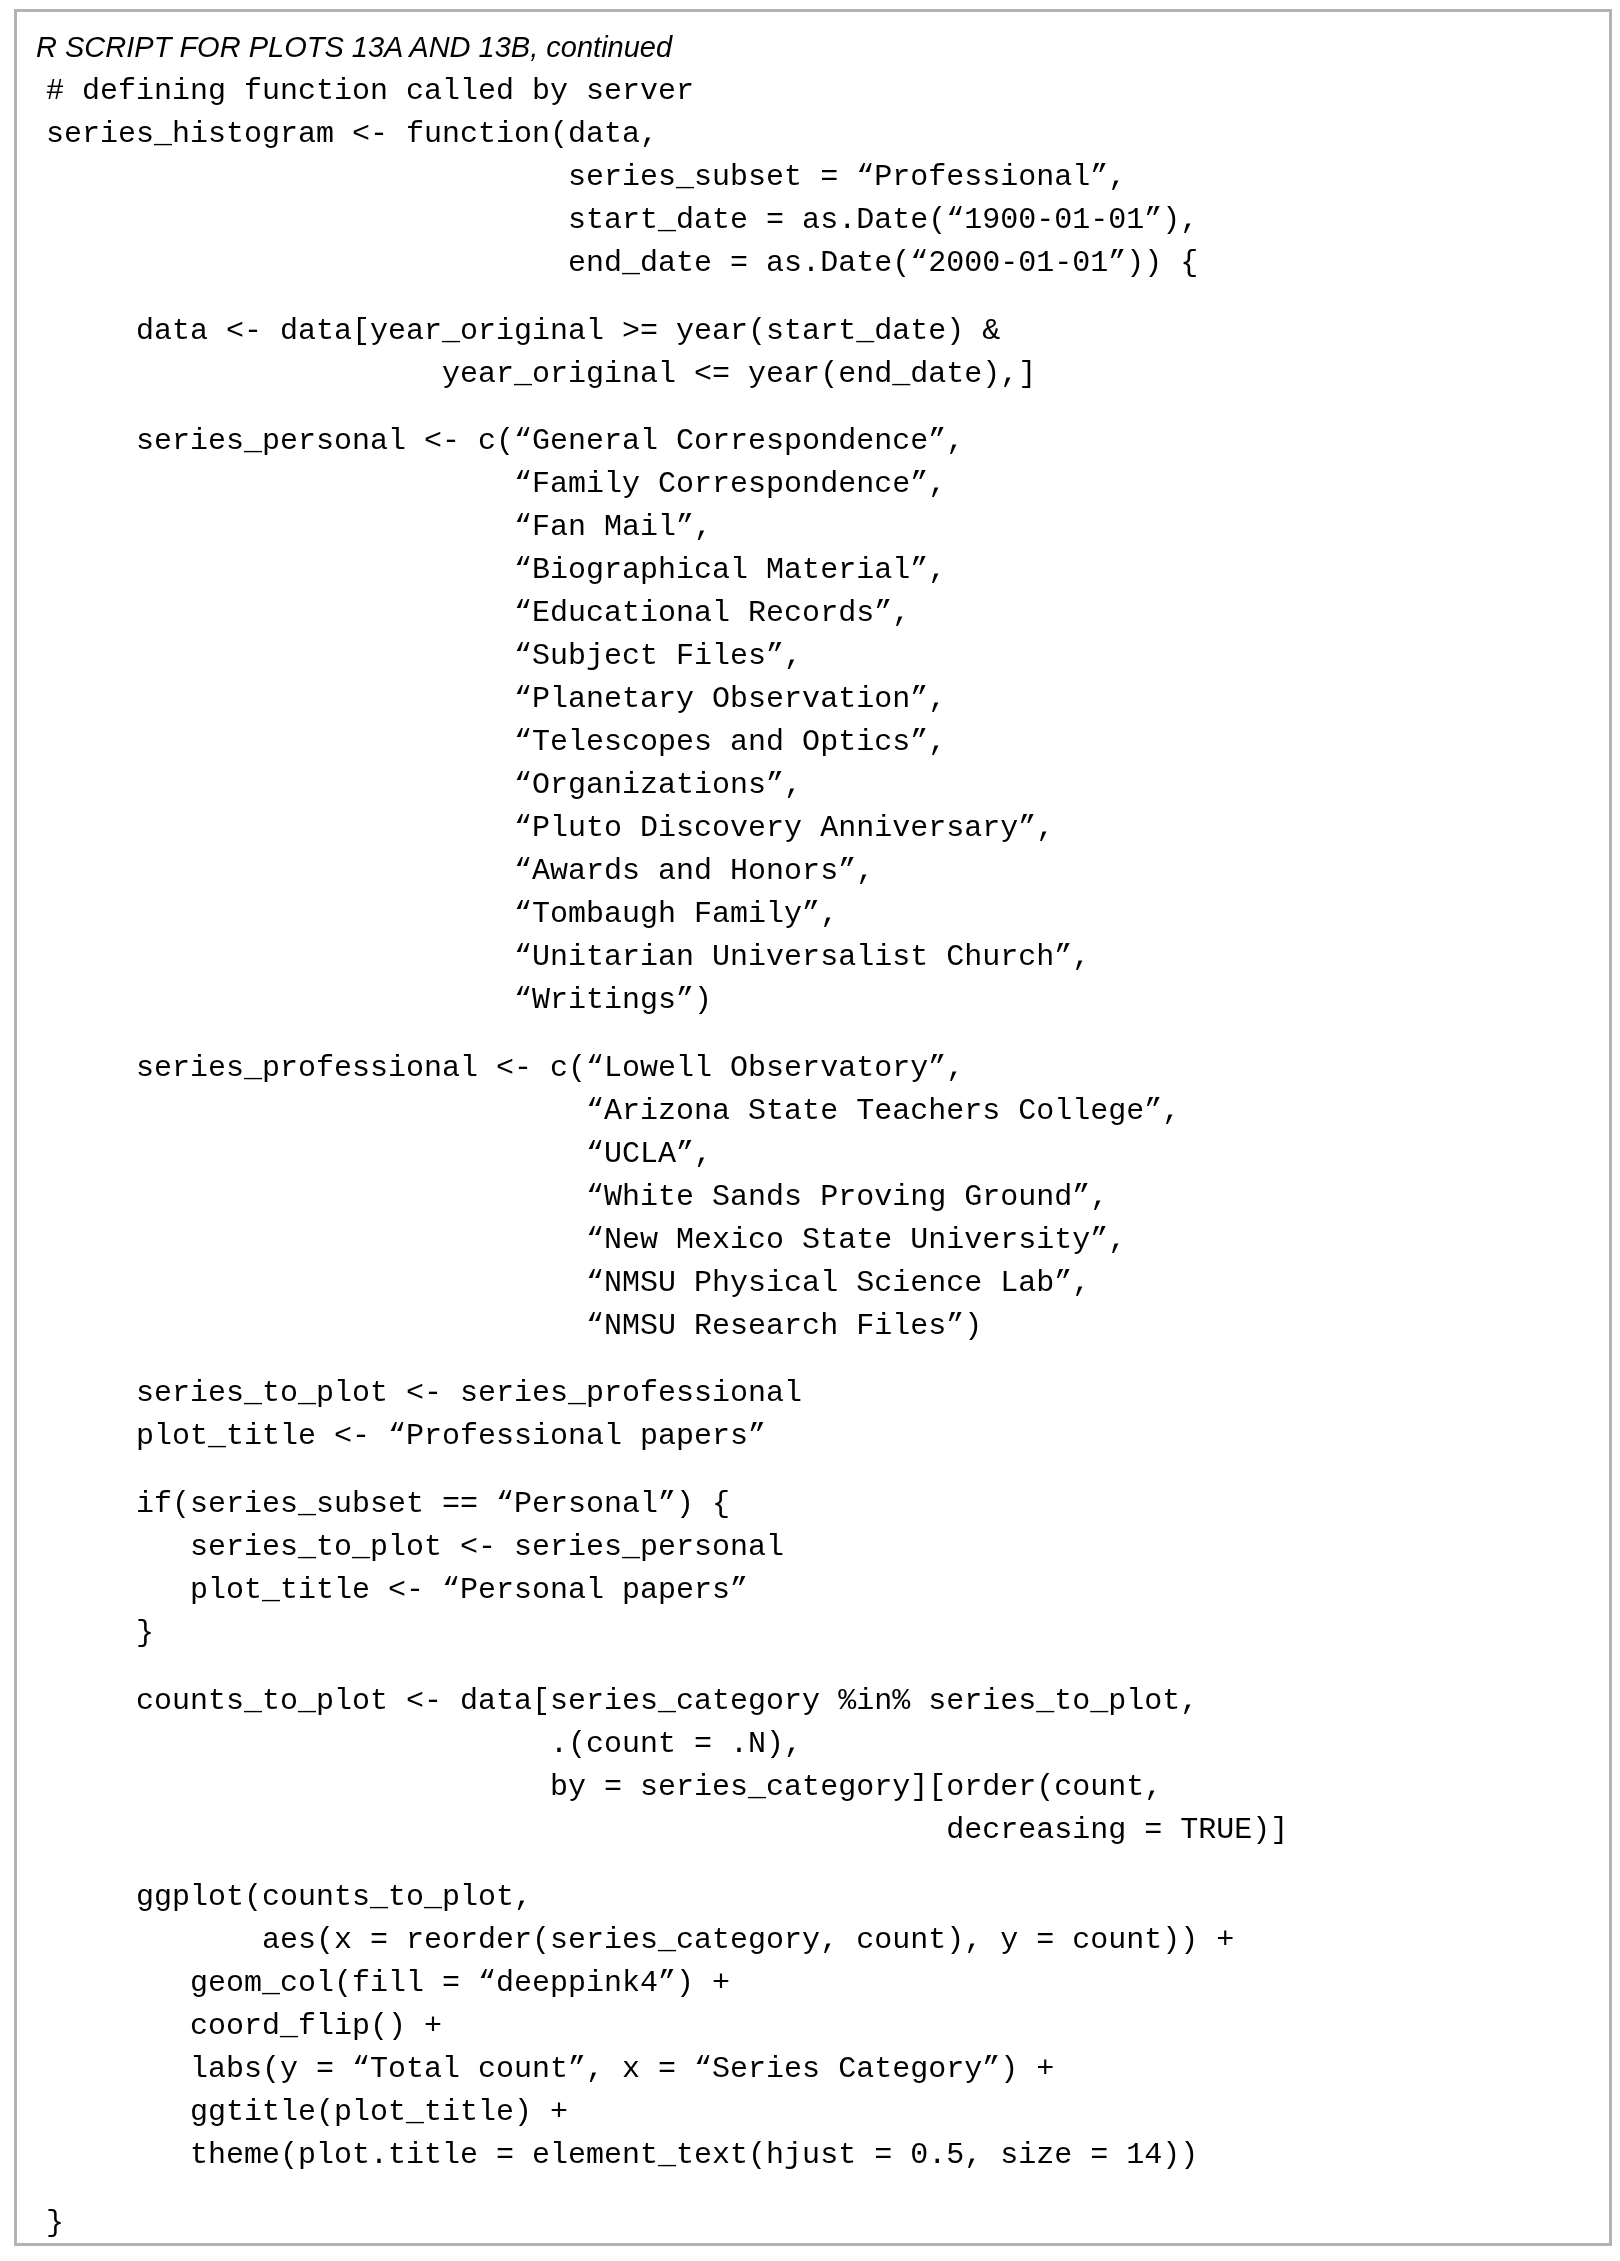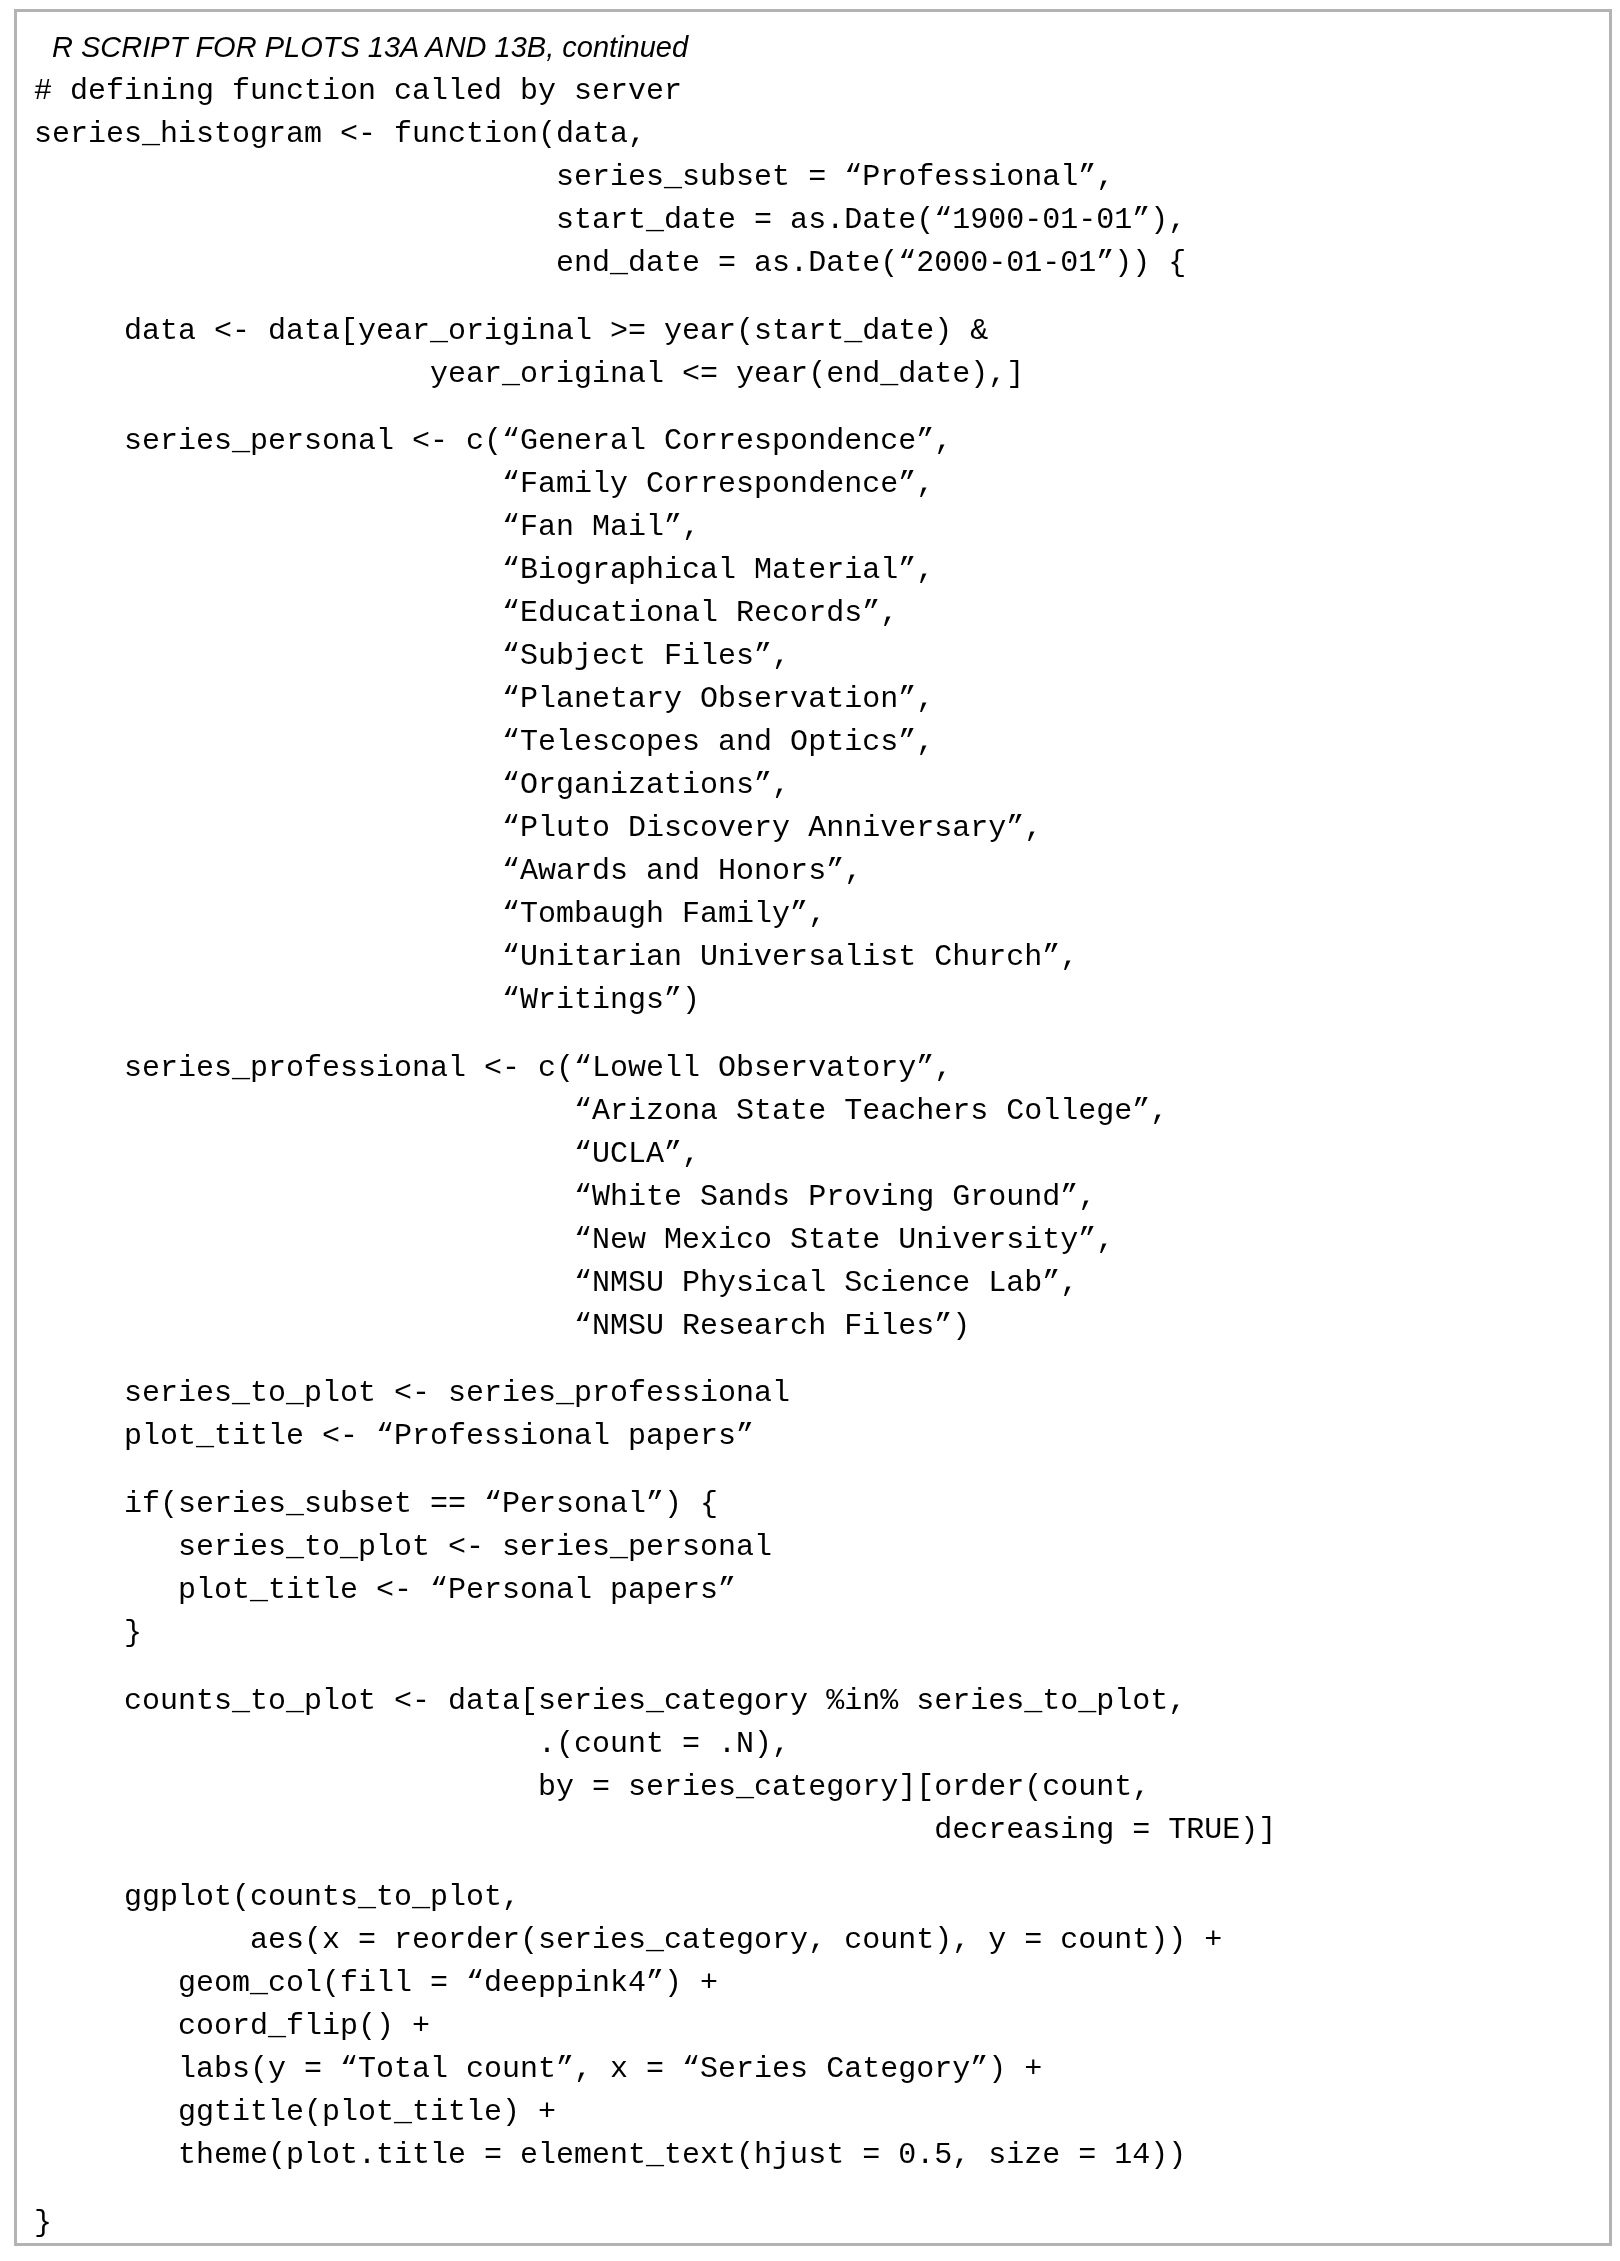--- a/index.html
+++ b/index.html
@@ -18,21 +18,21 @@
     left: 14px;
     top: 9px;
     width: 1598px;
     height: 2237px;
     border: 3.3px solid #b3b3b3;
     box-sizing: border-box;
     background: #ffffff;
   }
   .listing-caption {
     position: absolute;
-    left: 52px;
+    left: 36px;
     top: 29.5px;
     font-family: "Liberation Sans", sans-serif;
     font-style: italic;
     font-size: 29px;
     line-height: 34px;
     color: #000000;
     white-space: pre;
   }
   .code-block {
     position: absolute;
@@ -40,20 +40,21 @@
     top: 70px;
     margin: 0;
     font-family: "Liberation Mono", "DejaVu Sans Mono", monospace;
     font-size: 30px;
     color: #000000;
   }
   .code-line {
     height: 43px;
     line-height: 43px;
     white-space: pre;
+    margin-left: 12px;
   }
   .code-line.blank {
     height: 24.6px;
   }
 </style>
 </head>
 <body>
 
 <div>
   <div class="frame" style="border-color: rgb(179, 179, 179); background-color: rgb(255, 255, 255);"></div>

